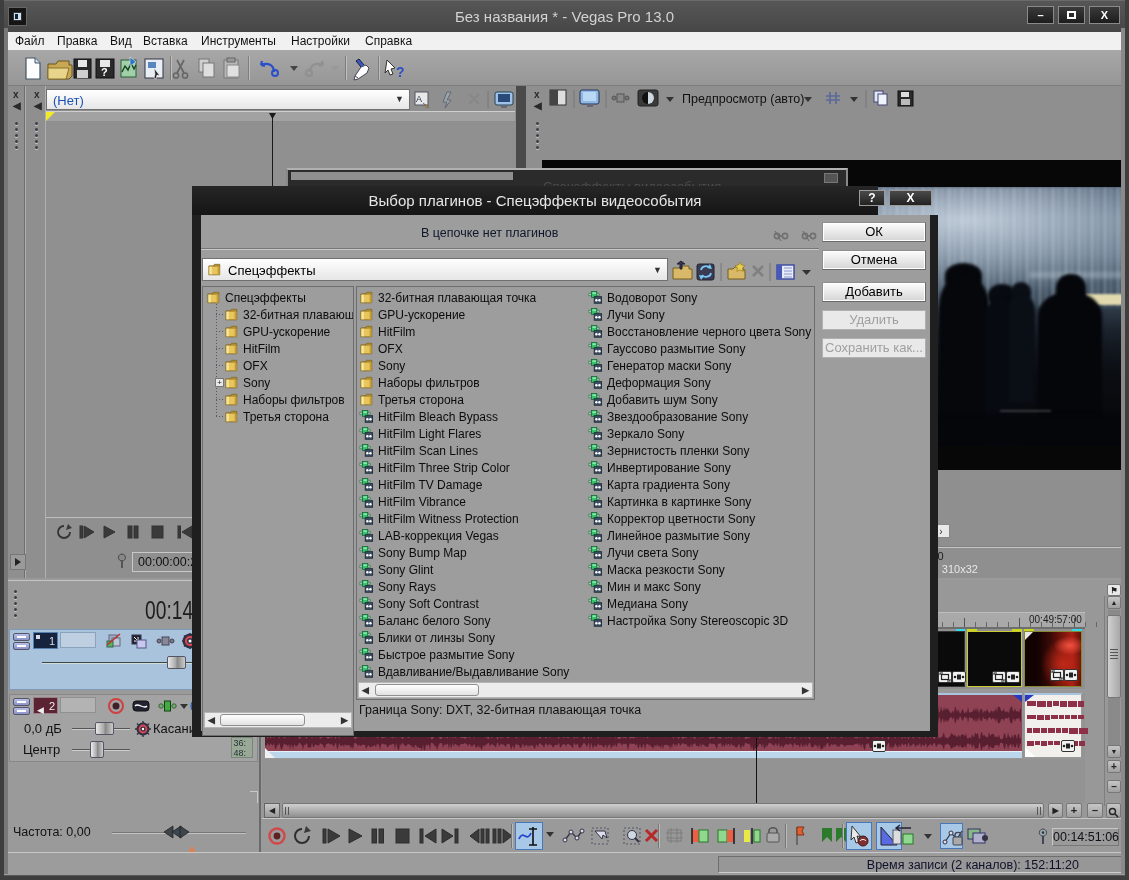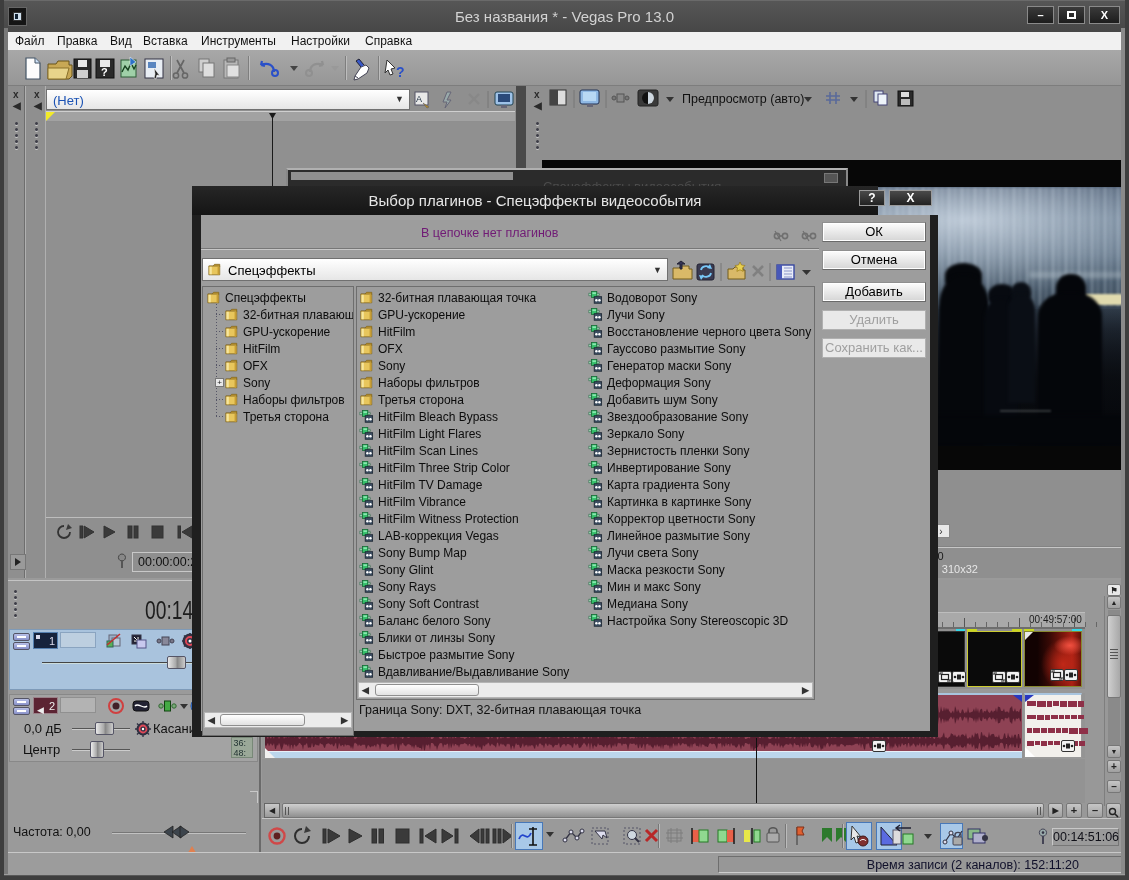--- a/index.html
+++ b/index.html
@@ -750,21 +750,21 @@
           <rect x="9.5" y="2.5" width="2.5" height="3" fill="#b8d8f8" stroke="#2a4a8a" stroke-width=".7"></rect>
           <rect x="3.5" y="0.5" width="6" height="7" fill="#35a0c0" stroke="#155a7a" stroke-width=".9"></rect>
           <path d="M4.5 1.5h4v2h-4z" fill="#8ad0e8" stroke="none"></path>
           <rect x="6.5" y="6.5" width="8.5" height="7.5" fill="#2d4560" stroke="#14202e" stroke-width=".9"></rect>
           <circle cx="9" cy="10.5" r="1.4" fill="#fff"></circle>
           <circle cx="12.5" cy="10.5" r="1.4" fill="#fff"></circle>
         </g>
  </defs>
     </svg>
 
- <div class="abs" style="left:220px;top:11px;width:260px;font-size:12.5px;color:#701a75">В цепочке нет плагинов</div>
+ <div class="abs" style="left:220px;top:11px;width:260px;font-size:12.5px;color:#0f172a">В цепочке нет плагинов</div>
  <svg class="abs" style="left:571px;top:14px" width="50" height="14" viewBox="0 0 50 14">
       <g stroke="#707070" fill="none" stroke-width="1.6">
         <circle cx="5" cy="7" r="2.6"></circle>
         <circle cx="13" cy="7" r="2.6"></circle>
         <path d="M7 7h4"></path>
         <path d="M3 2l6 10" stroke-width="1.2"></path>
         <circle cx="33" cy="7" r="2.6"></circle>
         <circle cx="41" cy="7" r="2.6"></circle>
         <path d="M35 7h4"></path>
         <path d="M31 2l6 10" stroke-width="1.2"></path>

